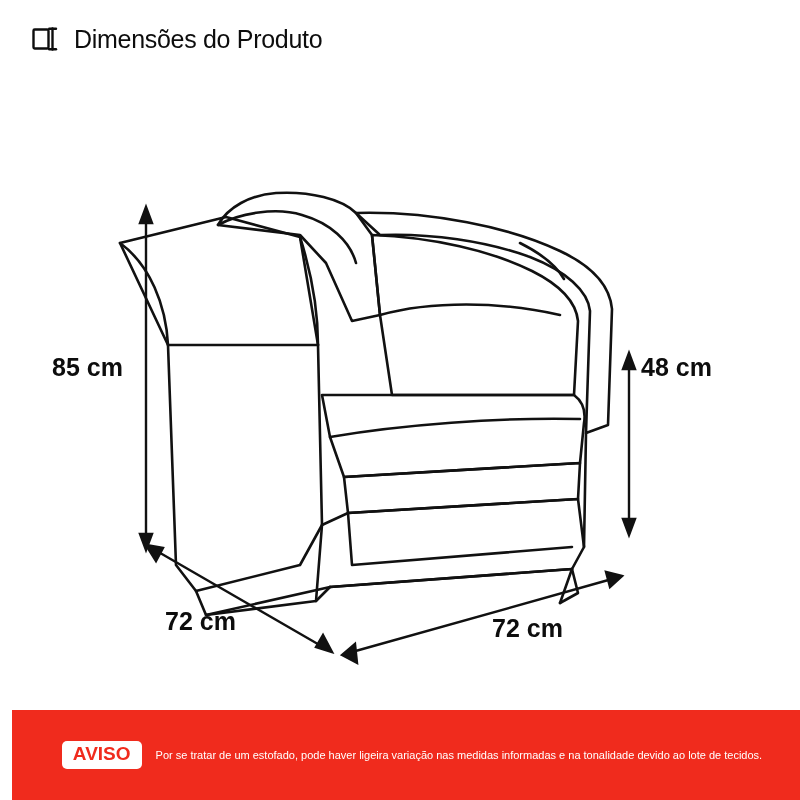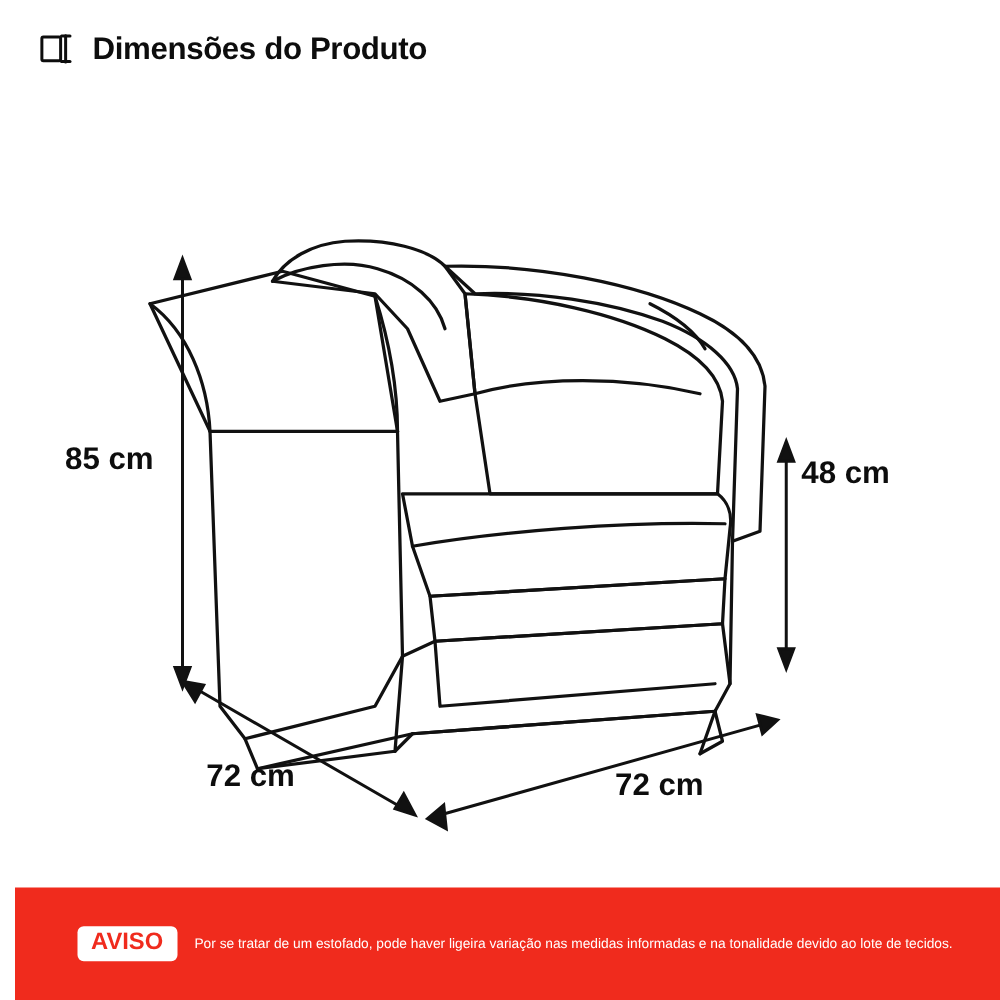--- a/index.html
+++ b/index.html
@@ -25,21 +25,21 @@
     align-items: center;
     gap: 14px;
   }
   .header-icon {
     width: 30px;
     height: 30px;
     display: block;
   }
   .header-title {
     font-size: 25px;
-    font-weight: bold;
+    font-weight: normal;
     letter-spacing: -0.3px;
     color: #0d0d0d;
     white-space: nowrap;
   }
 
   
   .diagram {
     position: absolute;
     top: 95px;
     left: 0;
@@ -51,21 +51,21 @@
   }
 
   .dim-label {
     position: absolute;
     font-size: 25px;
     font-weight: bold;
     color: #0d0d0d;
     white-space: nowrap;
   }
   .label-height  { left: 52px;  top: 258px; }
-  .label-seat    { left: 641px; top: 269px; }
+  .label-seat    { left: 641px; top: 258px; }
   .label-depth   { left: 165px; top: 512px; }
   .label-width   { left: 492px; top: 519px; }
 
   
   .notice {
     position: absolute;
     left: 12px;
     bottom: 0;
     width: 800px;
     height: 90px;

